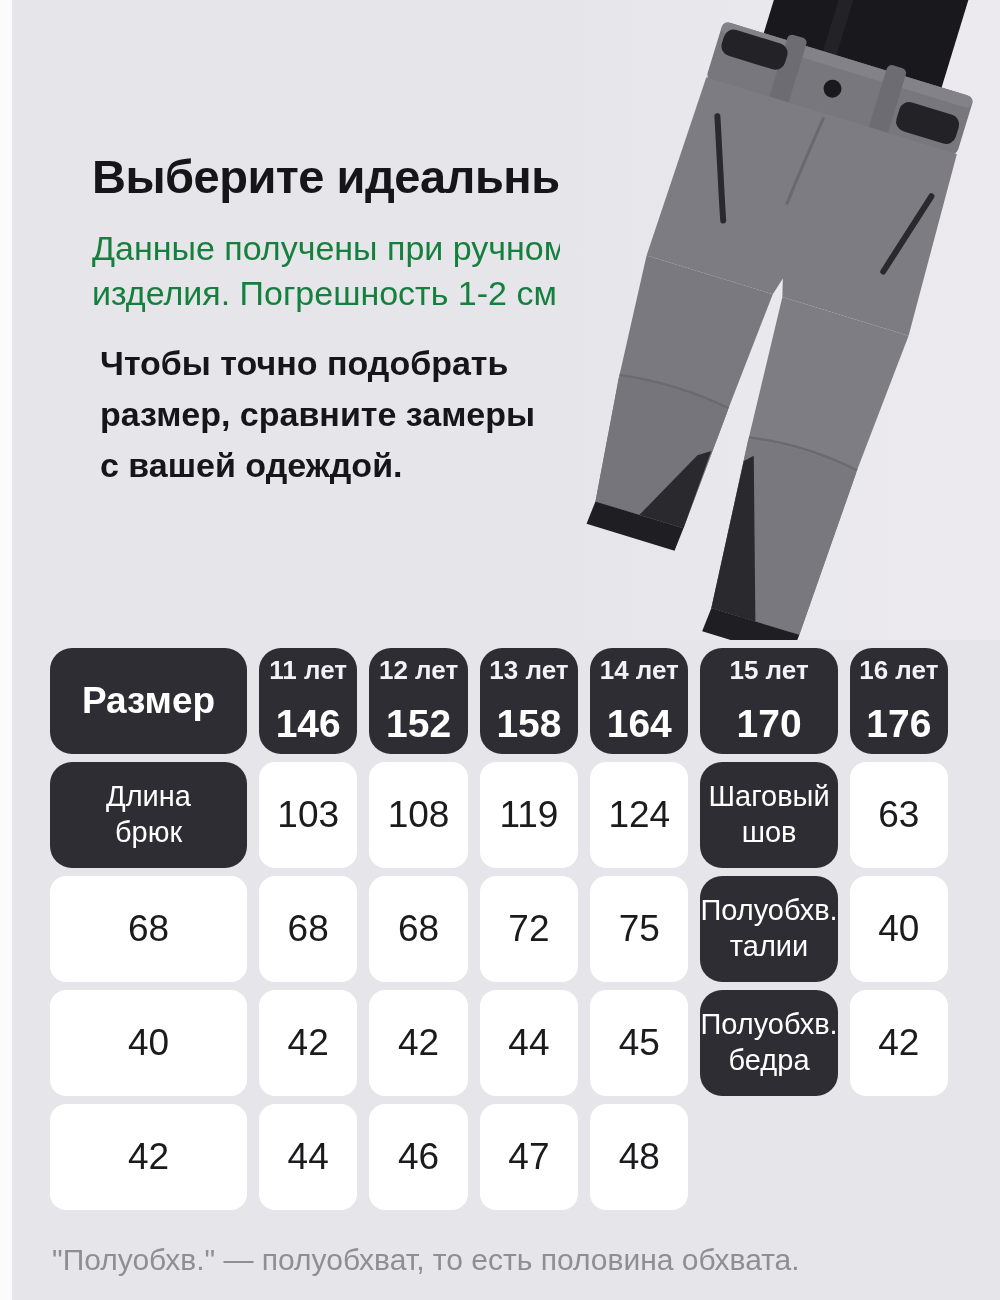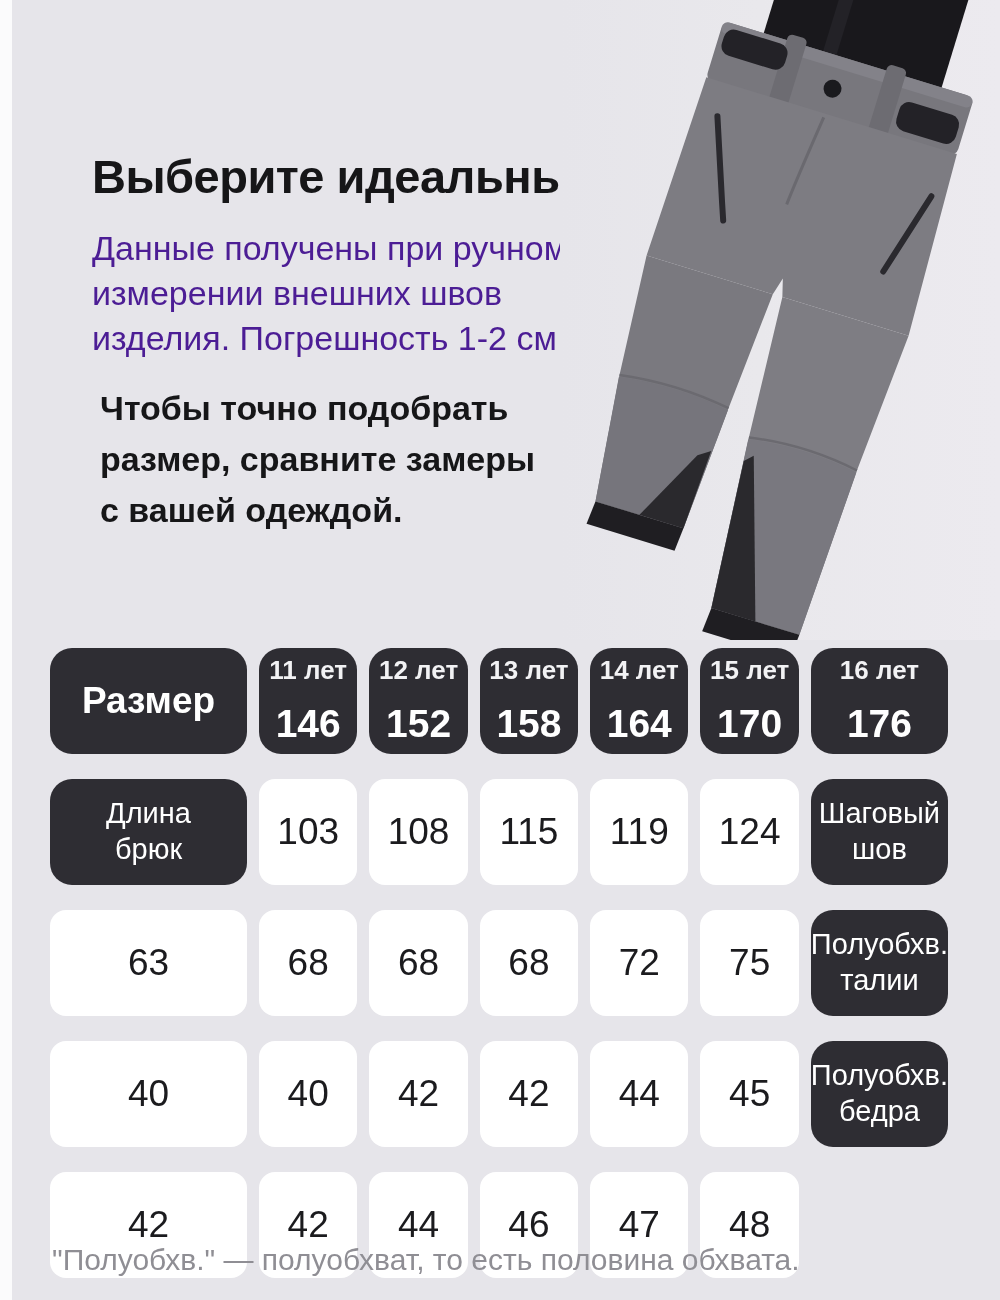--- a/index.html
+++ b/index.html
@@ -7,33 +7,33 @@
     width:1000px;height:1300px;position:relative;overflow:hidden;
     background:#e6e5ea;
     font-family:"Liberation Sans", sans-serif;
     -webkit-font-smoothing:antialiased;
   }
   .left-edge{position:absolute;left:0;top:0;width:12px;height:1300px;background:#fbfbfc;}
 
   
   .intro{position:absolute;left:92px;top:146px;width:540px;}
   .title{font-size:47px;font-weight:700;color:#161618;line-height:1.32;letter-spacing:-0.5px;margin:0 0 18px 0;}
-  .desc{font-size:34px;font-weight:400;color:#4c1d95;line-height:1.32;margin:8px 0 22px 0;}
+  .desc{font-size:34px;font-weight:400;color:#15803d;line-height:1.32;margin:8px 0 22px 0;}
   .advice{font-size:34px;font-weight:700;color:#161618;line-height:1.5;margin:8px;}
 
   
   .photo{position:absolute;left:560px;top:0;width:440px;height:640px;}
 
   
   .size-table{
     position:absolute;left:50px;top:648px;width:898px;
     display:grid;
     grid-template-columns:197px repeat(6,1fr);
     grid-template-rows:repeat(5,106px);
-    gap:25px 12px;
+    gap:8px 12px;
   }
   .cell{display:flex;flex-direction:column;align-items:center;justify-content:center;text-align:center;}
   .cell.dark{background:#2e2d33;border-radius:22px;color:#ffffff;}
   .cell.light{background:#ffffff;border-radius:16px;color:#1b1b1e;text-align:center;}
   .corner{font-size:37px;font-weight:700;}
   .hdr-age{font-size:26px;font-weight:700;line-height:1.15;color:#f2f2f4;}
   .hdr-size{font-size:39px;font-weight:700;line-height:1.15;margin-top:16px;}
   .row-label{font-size:29px;font-weight:400;line-height:1.24;}
   .val{font-size:37px;font-weight:400;}
 
@@ -44,21 +44,20 @@
 <body>
 
 <div class="left-edge"></div>
 
 <div class="intro">
   <h1 class="title">
     <div>Выберите идеальный</div>
   </h1>
   <div class="desc">
     <div>Данные получены при ручном</div>
-    <div>измерении внешних швов</div>
     <div>изделия. Погрешность 1-2 см</div>
   </div>
   <div class="advice">
     <div>Чтобы точно подобрать</div>
     <div>размер, сравните замеры</div>
     <div>с вашей одеждой.</div>
   </div>
 </div>
 
 <svg class="photo" viewBox="0 0 440 640" aria-hidden="true">
@@ -129,21 +128,20 @@
     <span class="hdr-age">16 лет</span>
     <span class="hdr-size">176</span>
   </div>
 
   <div class="cell dark row-label">
     <div>Длина</div>
     <div>брюк</div>
   </div>
   <div class="cell light val">103</div>
   <div class="cell light val">108</div>
-  <div class="cell light val">115</div>
   <div class="cell light val">119</div>
   <div class="cell light val">124</div>
 
   <div class="cell dark row-label">
     <div>Шаговый</div>
     <div>шов</div>
   </div>
   <div class="cell light val">63</div>
   <div class="cell light val">68</div>
   <div class="cell light val">68</div>

